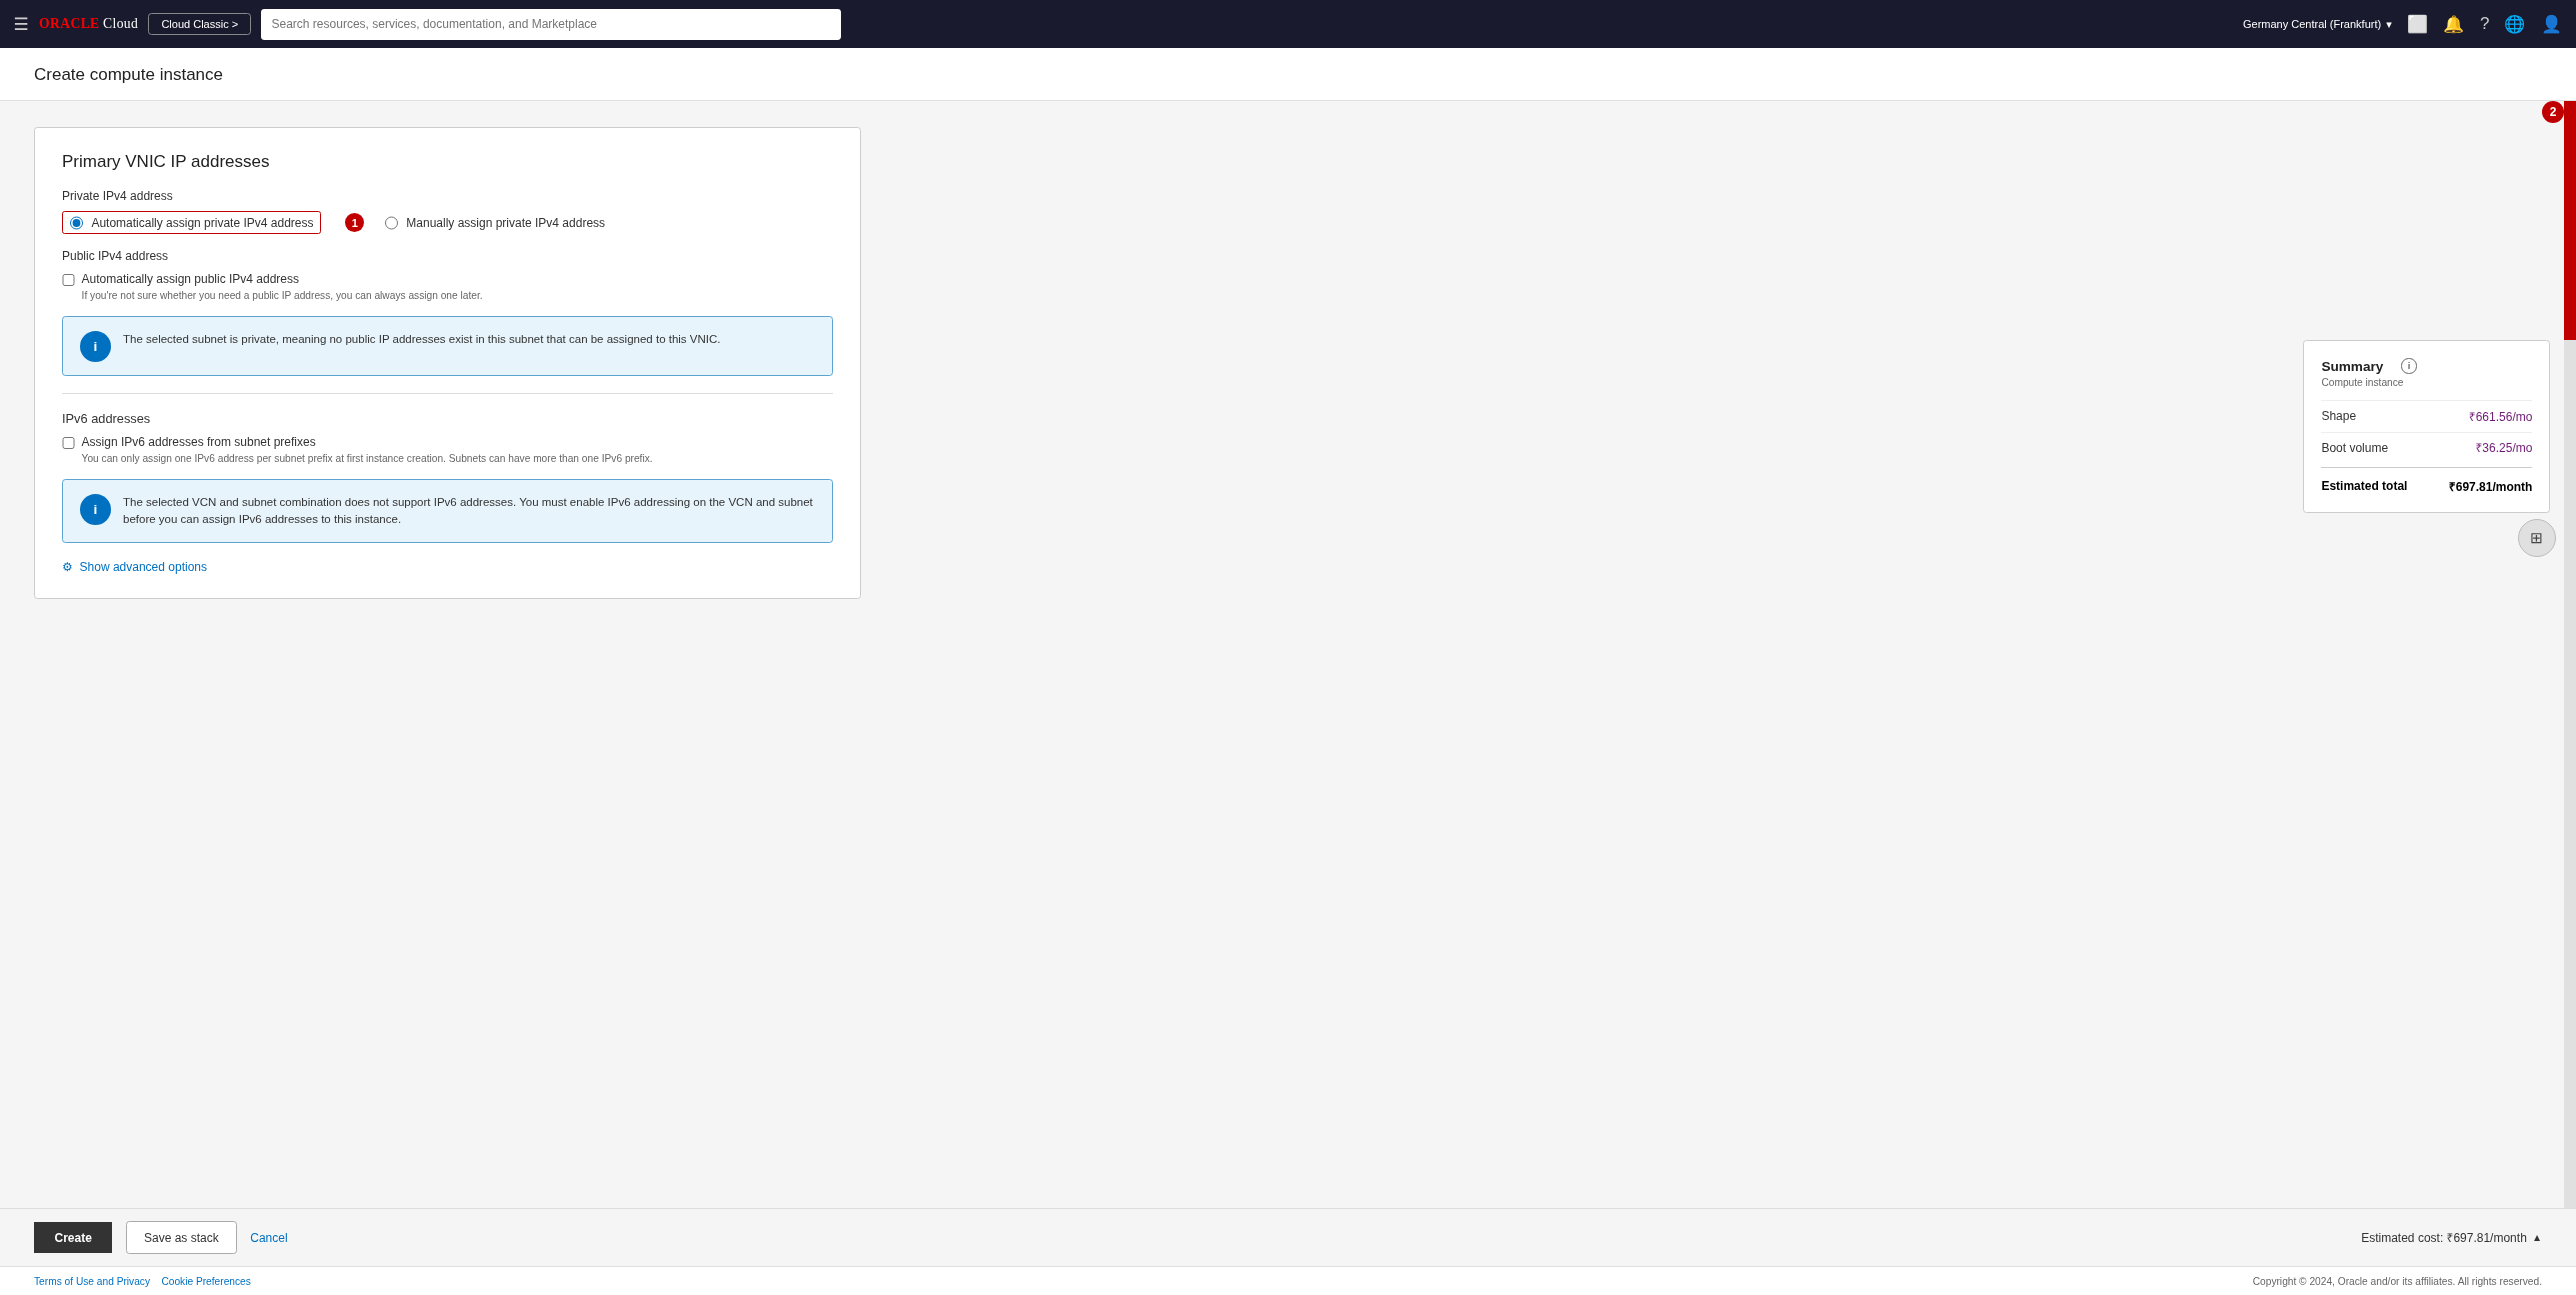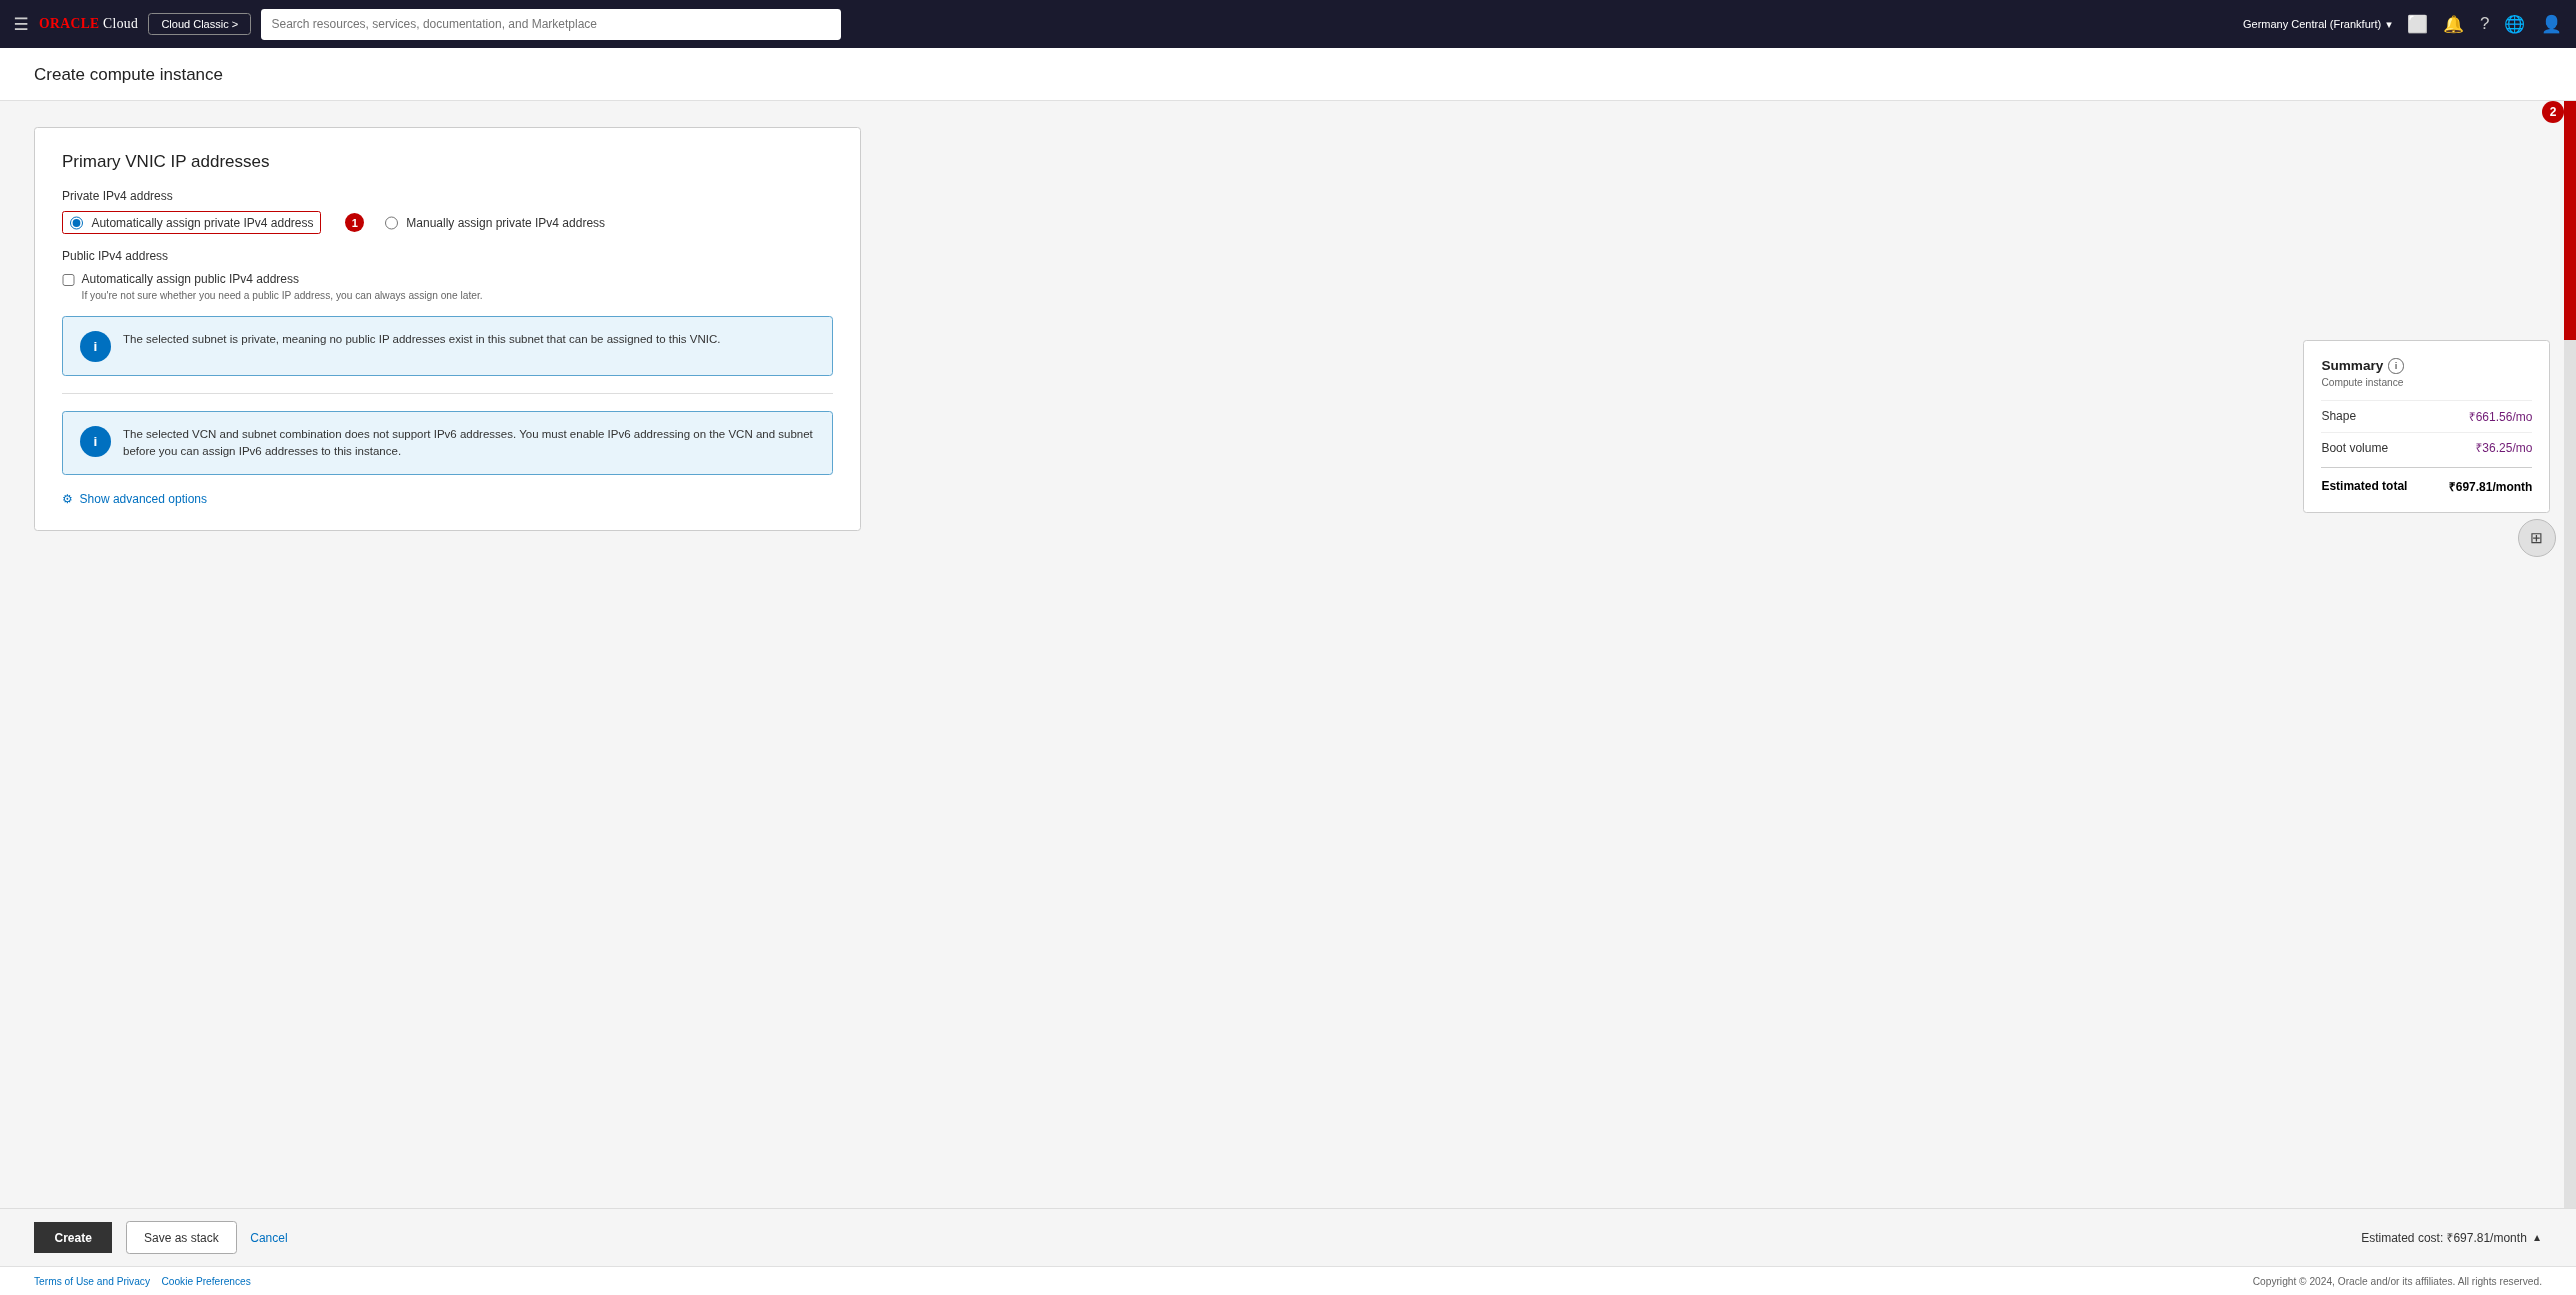--- a/index.html
+++ b/index.html
@@ -223,21 +223,21 @@
     
     .summary-card {
       background: white;
       border: 0.9px solid #ccc;
       border-radius: 3.4px;
       padding: 17px;
       width: 247px;
       margin-right: 25.6px;
       margin-top: 222px;
     }
-    .summary-header { display: flex; align-items: flex-start; gap: 5px; margin-bottom: 3.4px; }
+    .summary-header { display: flex; align-items: flex-end; gap: 18px; margin-bottom: 3.4px; }
     .summary-title { font-size: 13.6px; font-weight: 600; color: #222; }
     .summary-subtitle { font-size: 10.2px; color: #666; margin-bottom: 12px; }
     .summary-row { display: flex; justify-content: space-between; align-items: center; padding: 6.8px 0; border-top: 0.9px solid #eee; font-size: 12px; }
     .summary-row-label { color: #333; }
     .summary-row-value { color: #701a75; }
     .summary-total { display: flex; justify-content: space-between; align-items: center; padding-top: 10.2px; border-top: 1.7px solid #ccc; margin-top: 3.4px; font-weight: 700; font-size: 12px; }
 
     
     .floating-icon {
       position: absolute;
@@ -390,20 +390,28 @@
       </div>
       <div class="checkbox-hint">If you're not sure whether you need a public IP address, you can always assign one later.</div>
 
       <div class="info-box">
         <div class="info-icon">i</div>
         <div class="info-text">The selected subnet is private, meaning no public IP addresses exist in this subnet that can be assigned to this VNIC.</div>
       </div>
 
       <hr class="section-divider">
 
+      <div class="ipv6-section">
+        <div class="ipv6-title">IPv6 addresses</div>
+        <div class="checkbox-option">
+          <input type="checkbox" style="">
+          <span class="checkbox-label">Assign IPv6 addresses from subnet prefixes</span>
+        </div>
+        <div class="checkbox-hint">You can only assign one IPv6 address per subnet prefix at first instance creation. Subnets can have more than one IPv6 prefix.</div>
+      </div>
 
       <div class="info-box">
         <div class="info-icon">i</div>
         <div class="info-text">The selected VCN and subnet combination does not support IPv6 addresses. You must enable IPv6 addressing on the VCN and subnet before you can assign IPv6 addresses to this instance.</div>
       </div>
 
       <a class="advanced-options-link">
         <span>⚙</span>
         <span>Show advanced options</span>
       </a>

